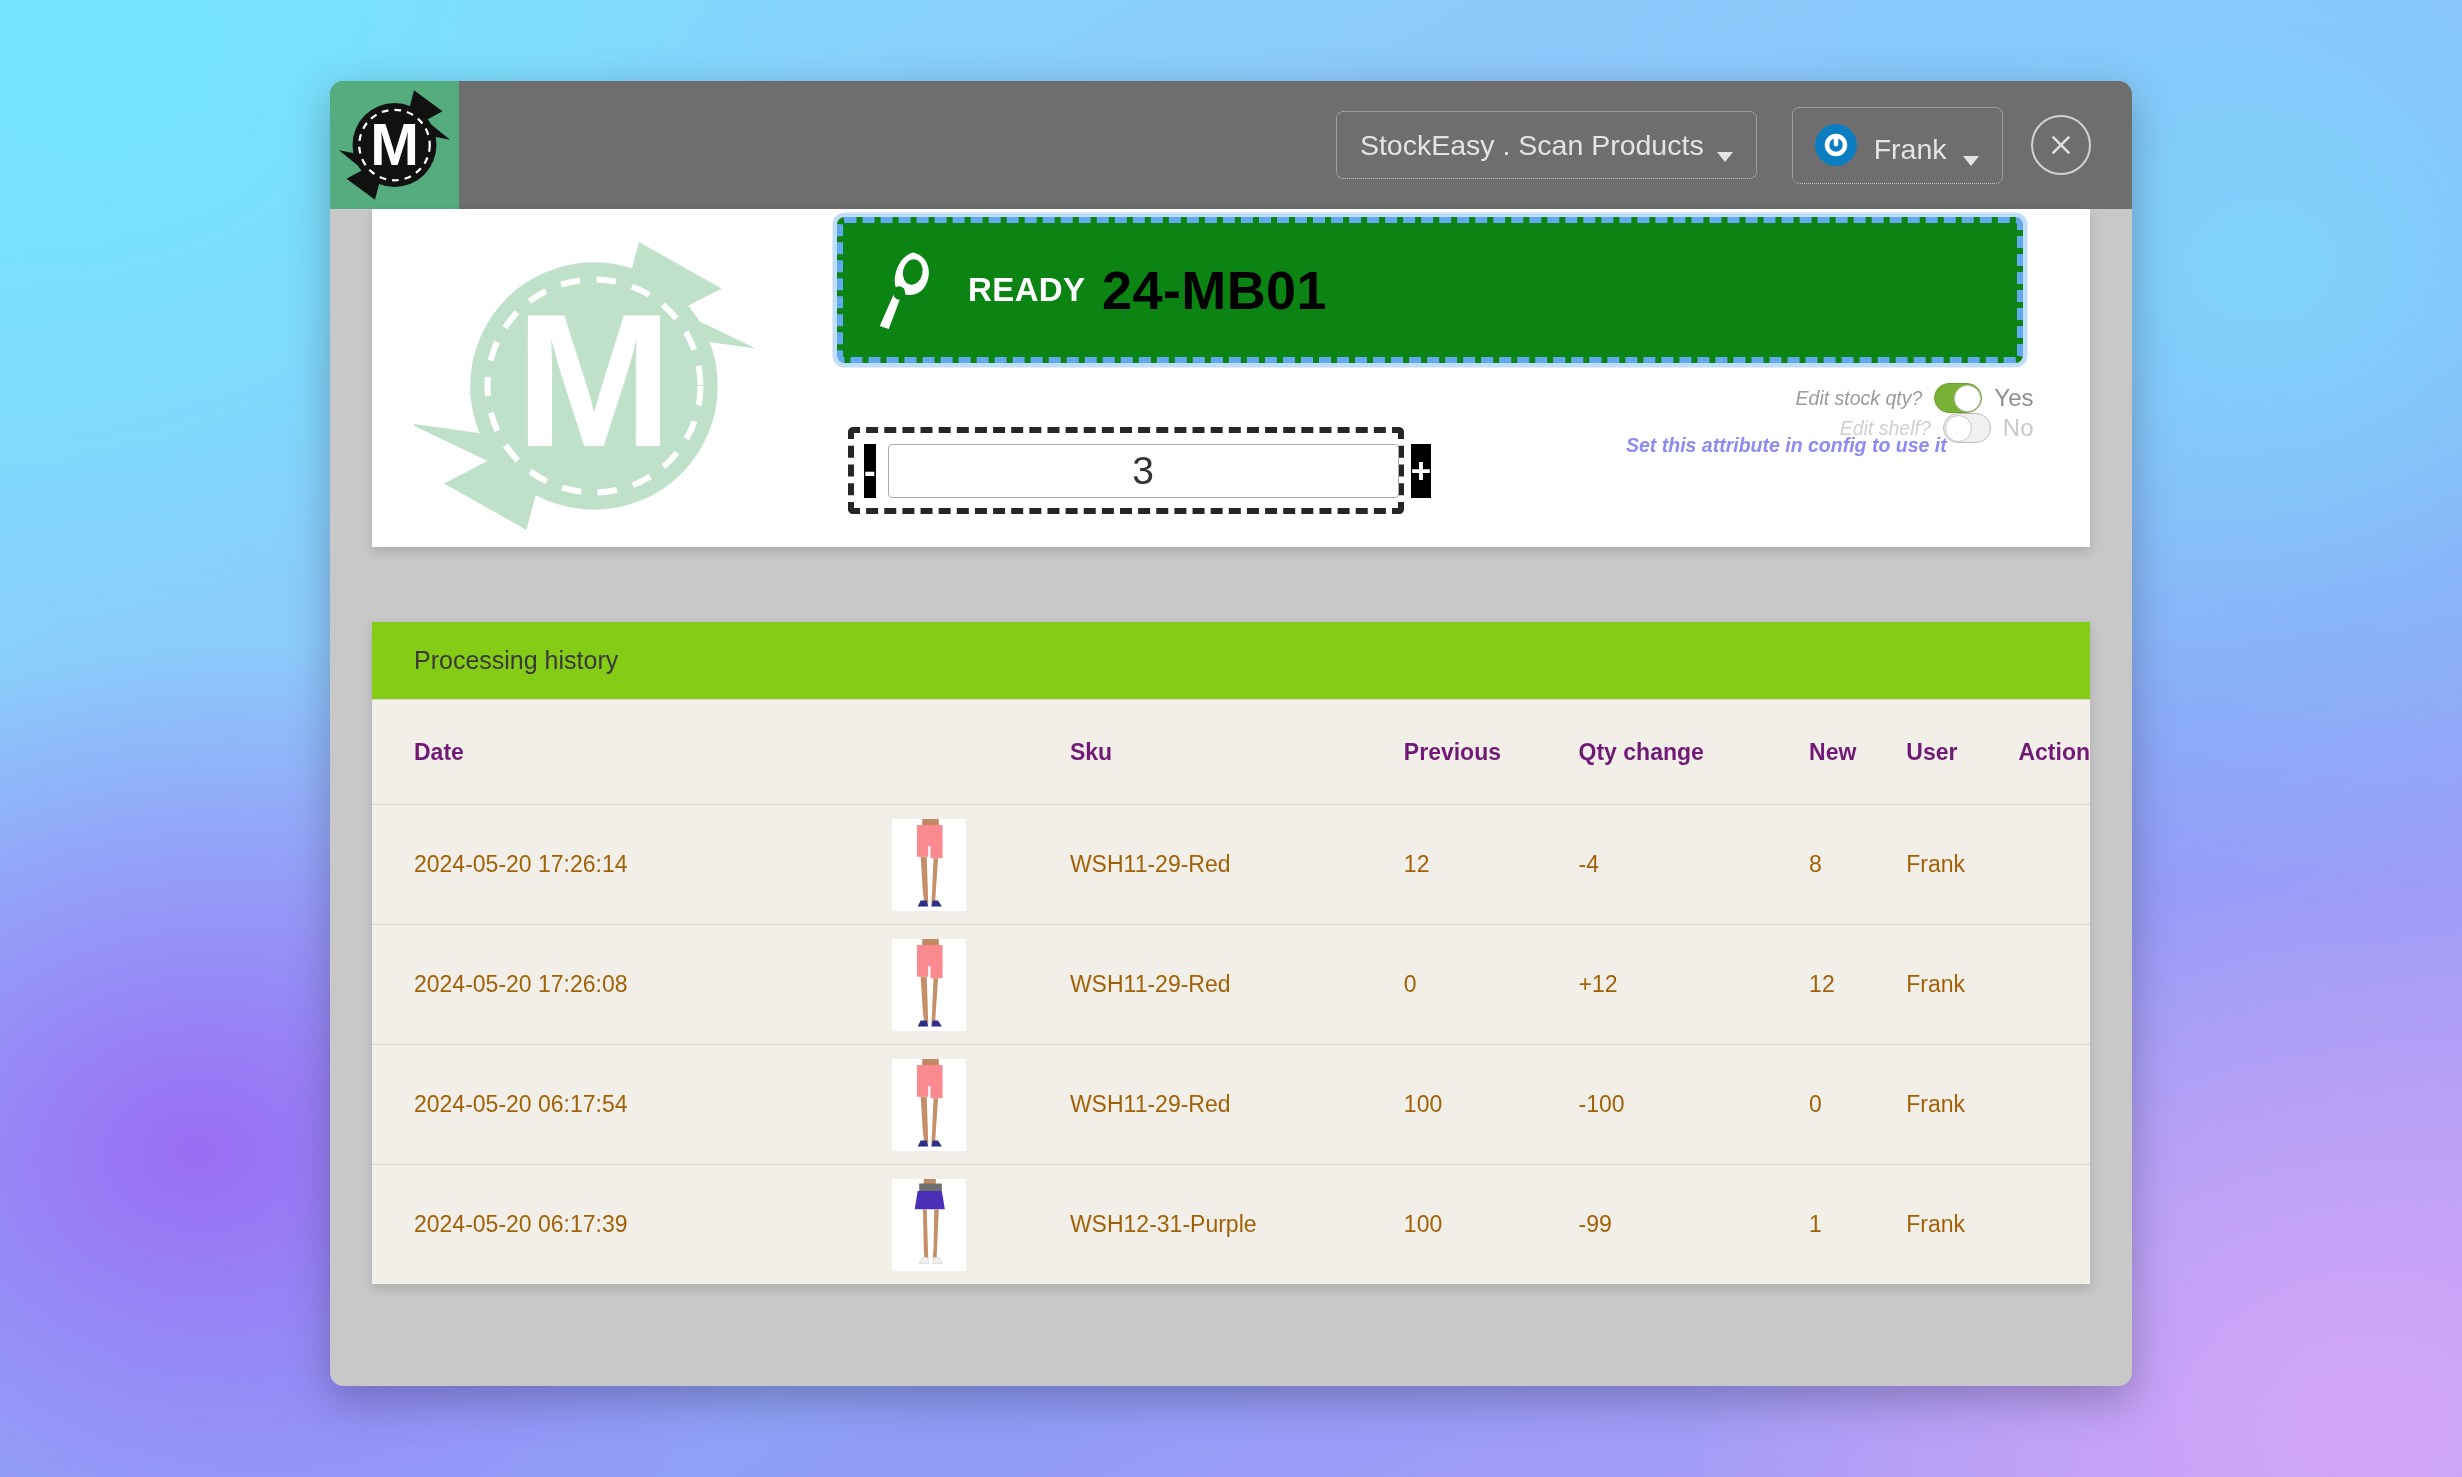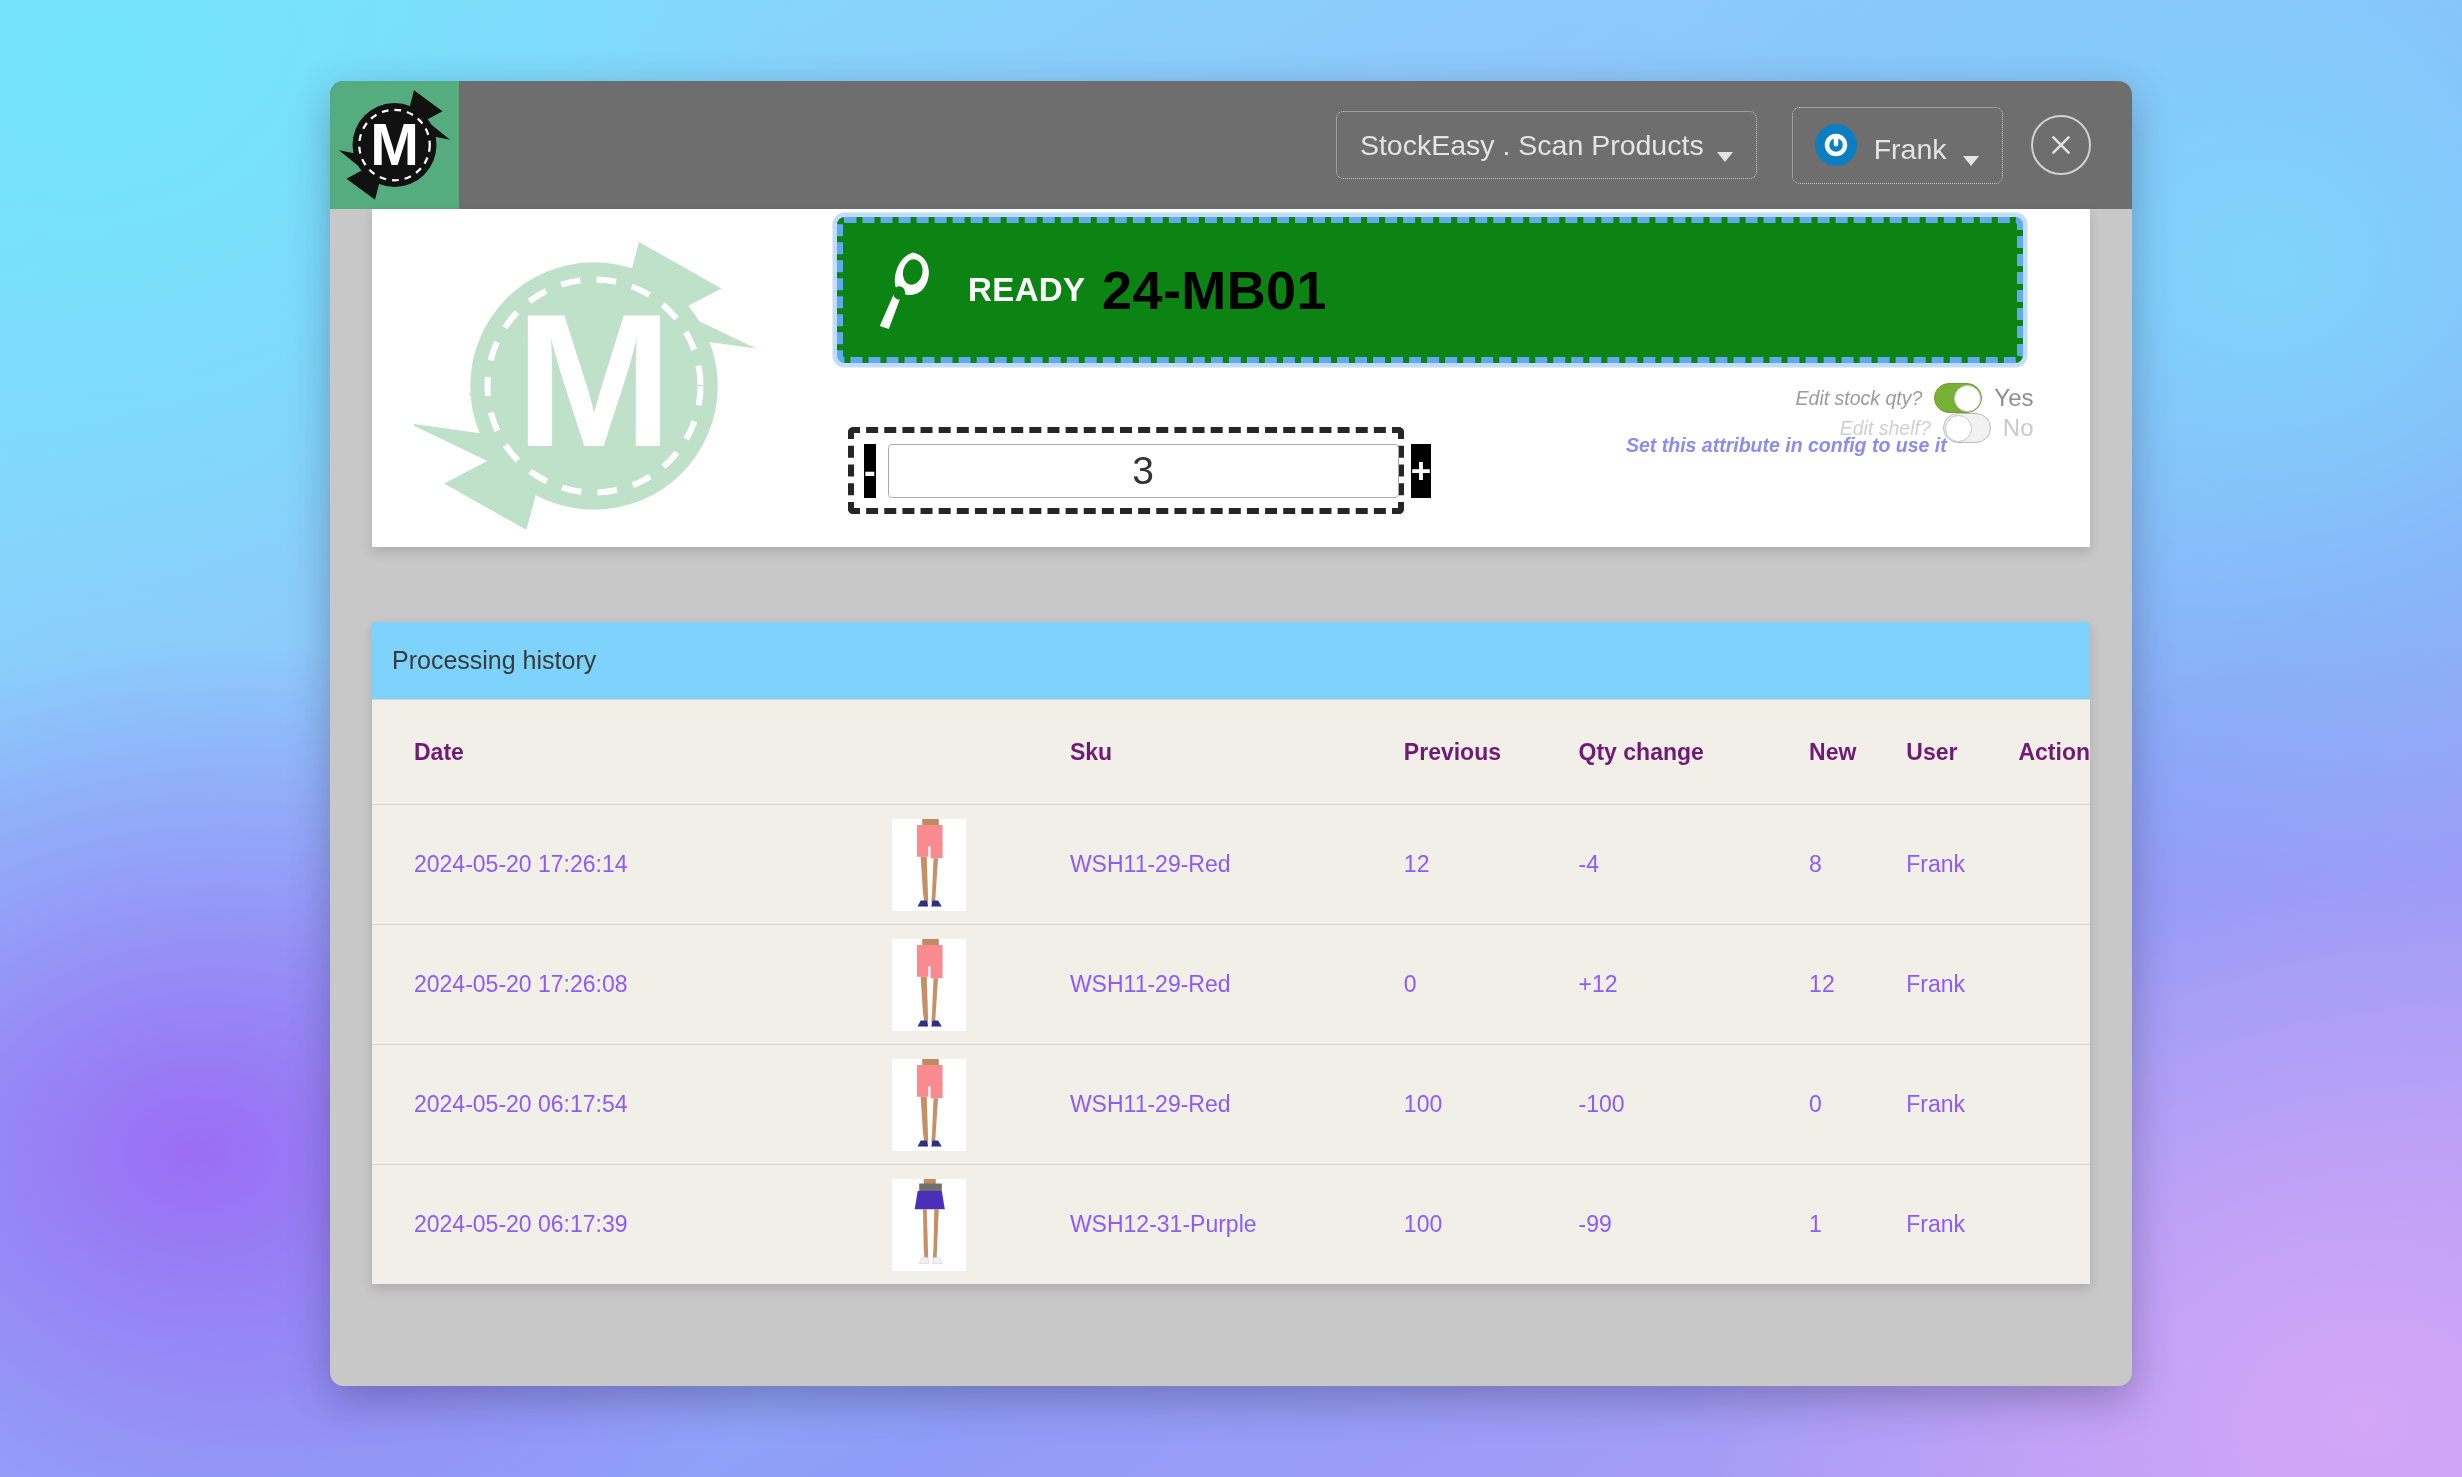--- a/index.html
+++ b/index.html
@@ -251,38 +251,38 @@
   .history-card {
     position: absolute;
     left: 42px;
     top: 541px;
     width: 1718px;
     background: #f2eee8;
     box-shadow: 0 4.5px 10.5px rgba(0,0,0,.14);
     overflow: hidden;
   }
   .history-head {
-    background: #7dd3fc;
-    padding: 24px 20px;
+    background: #84cc16;
+    padding: 24px 42px;
     font-size: 25px;
     color: #3a3a3a;
     border-bottom: 1.5px solid #d8d4cc;
   }
 
   table.history { width: 100%; border-collapse: collapse; }
   table.history th {
     text-align: left;
     font-size: 23px;
     font-weight: bold;
     color: #701a75;
     padding: 39px 0 38px 0;
   }
   table.history td {
     font-size: 23px;
-    color: #8b5cf6;
+    color: #a16207;
     padding: 13.5px 0;
     border-top: 1.5px solid #dbd7d0;
     vertical-align: middle;
   }
   table.history tr:first-child td { border-top: 1.5px solid #dbd7d0; }
   .c-date  { width: 526px; padding-left: 42px !important; }
   .c-img   { width: 180px; }
   .c-sku   { width: 338px; }
   .c-prev  { width: 176px; }
   .c-chg   { width: 233px; }

